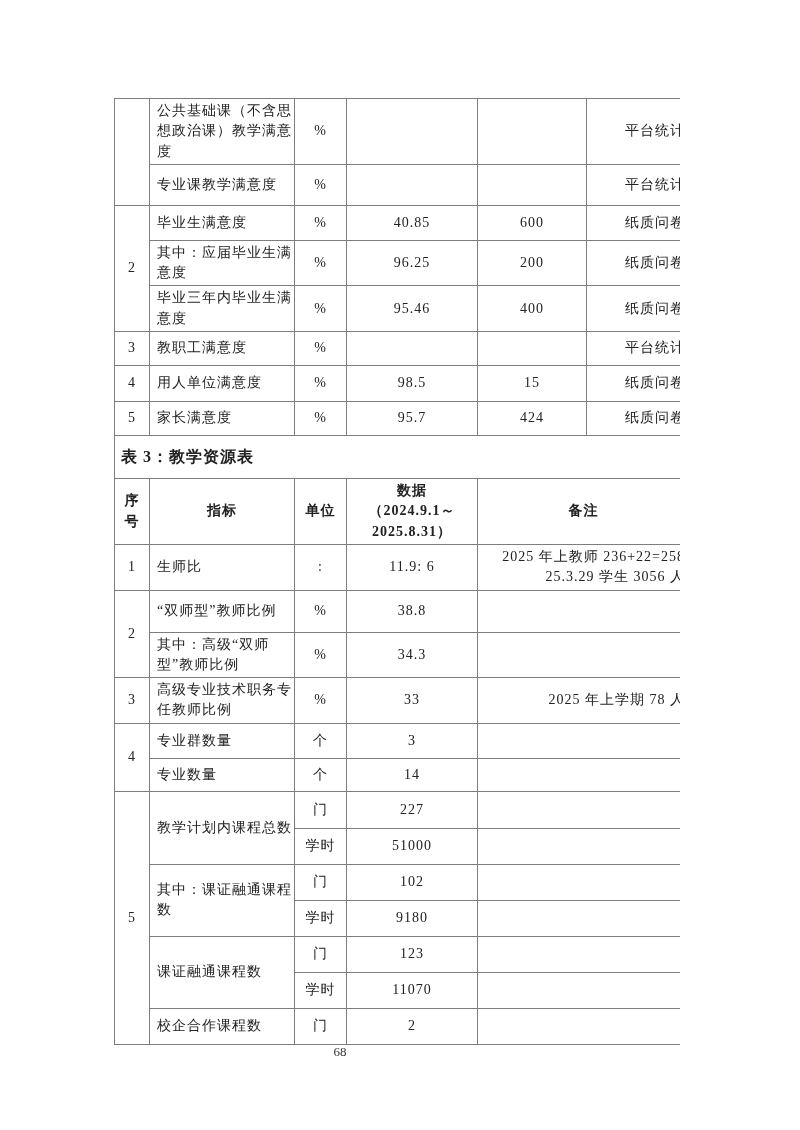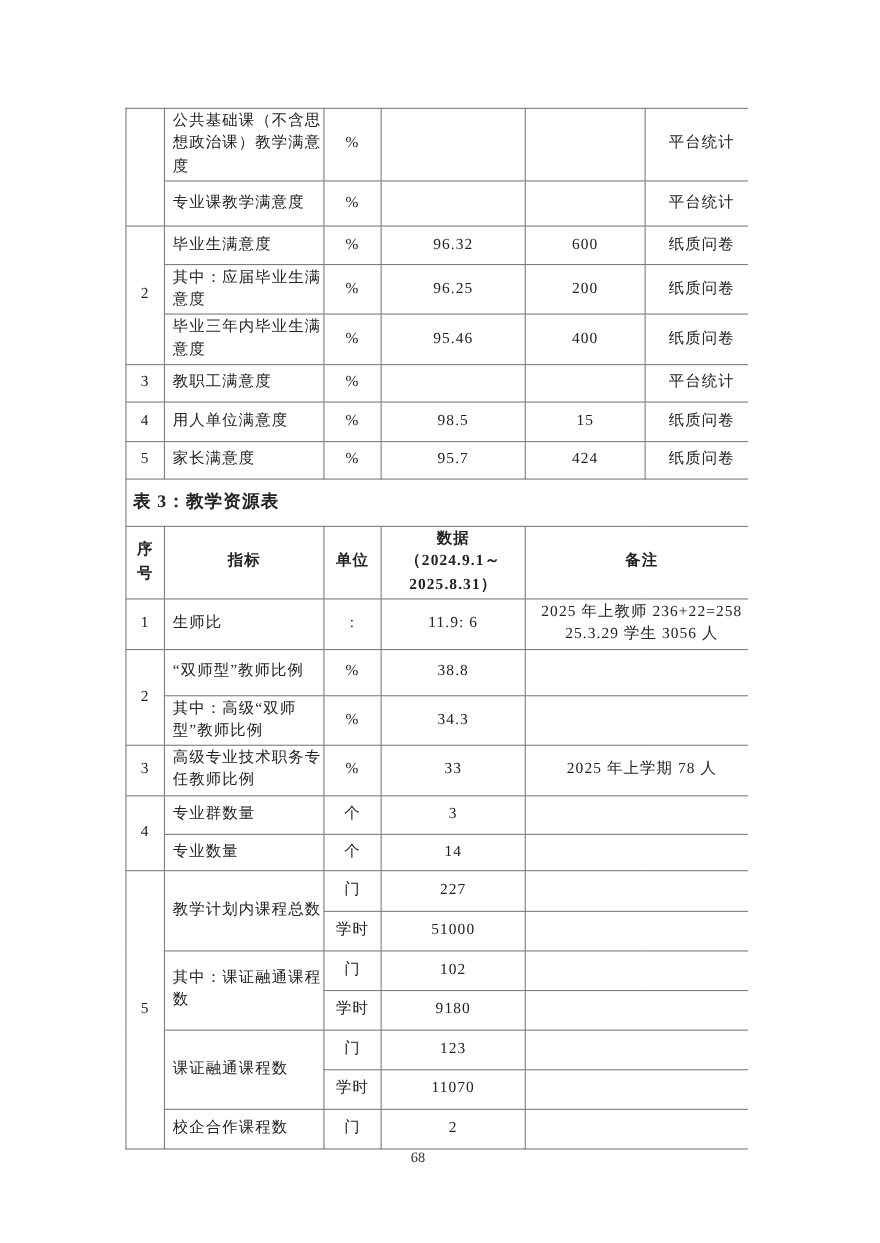--- a/index.html
+++ b/index.html
@@ -21,40 +21,39 @@
     border:1px solid #7d7d7d;
     padding:2px 4px;
     font-size:14px;
     letter-spacing:1px;
     vertical-align:middle;
     line-height:1.45;
     word-break:break-all;
   }
   td.no, td.unit, td.val, td.cnt, td.note{ text-align:center; }
   td.ind{ text-align:left; padding-left:7px; padding-right:2px; }
-  td.note{ white-space:pre-line; }
+  td.note{ white-space:pre-line;text-align:right; }
   tr.caption-row td{
     font-weight:bold;
     font-size:16px;
     letter-spacing:1px;
     padding-left:6px;
     text-align:left;
   }
   tr.hdr td{
     font-weight:bold;
     text-align:center;
     white-space:pre-line;
   }
   .page-number{
     position:absolute;
     left:0;top:1044px;width:100%;
     text-align:center;
     font-size:13px;
     color:#333333;
-    margin-left:40px;
   }
 </style>
 </head>
 <body>
 
 <div class="page">
 
   <table class="report">
     <colgroup>
       <col style="width:35px">
@@ -78,21 +77,21 @@
         <td class="ind">专业课教学满意度</td>
         <td class="unit">%</td>
         <td class="val"></td>
         <td class="cnt"></td>
         <td class="note">平台统计</td>
       </tr>
       <tr style="height:35px">
         <td class="no" rowspan="3">2</td>
         <td class="ind">毕业生满意度</td>
         <td class="unit">%</td>
-        <td class="val">96.32</td>
+        <td class="val">40.85</td>
         <td class="cnt">600</td>
         <td class="note">纸质问卷</td>
       </tr>
       <tr style="height:41px">
         <td class="ind">其中：应届毕业生满意度</td>
         <td class="unit">%</td>
         <td class="val">96.25</td>
         <td class="cnt">200</td>
         <td class="note">纸质问卷</td>
       </tr>

